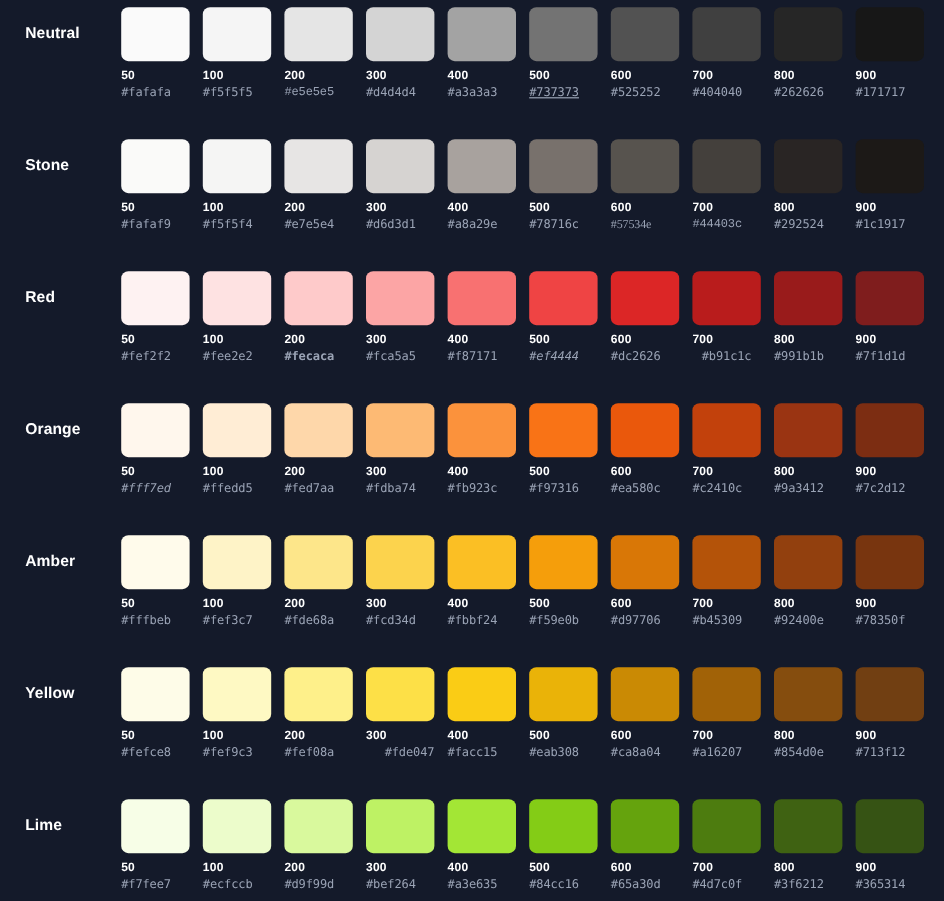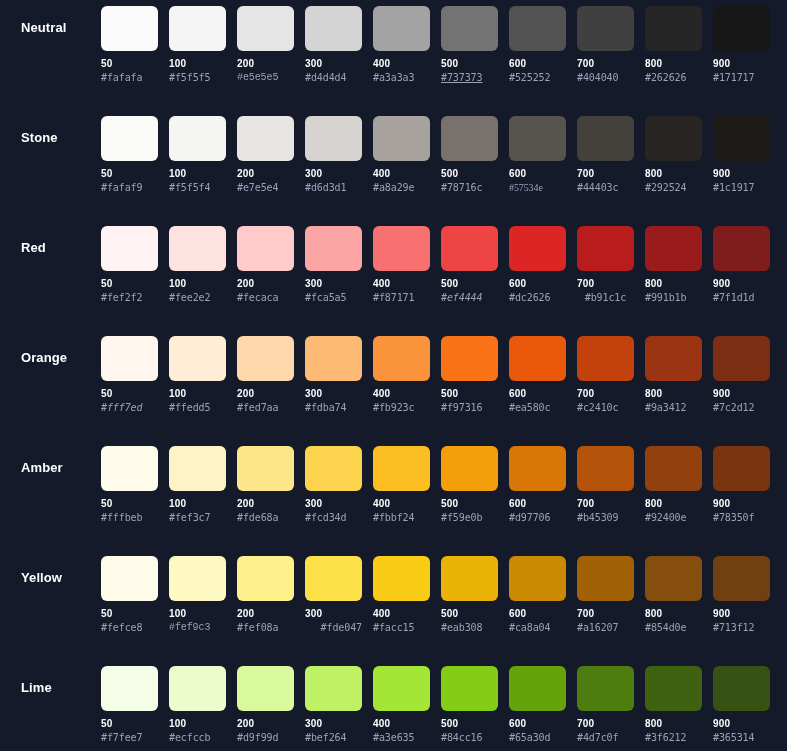--- a/index.html
+++ b/index.html
@@ -172,21 +172,21 @@
           <div class="swatch-hex" style="color: rgb(154, 163, 181);">#78716c</div>
         </div>
         <div class="swatch-cell">
           <div class="swatch-chip" style="background: rgb(87, 83, 78);"></div>
           <div class="swatch-shade" style="color: rgb(255, 255, 255);">600</div>
           <div class="swatch-hex" style="color: rgb(154, 163, 181); font-family: Liberation Serif, serif;">#57534e</div>
         </div>
         <div class="swatch-cell">
           <div class="swatch-chip" style="background: rgb(68, 64, 60);"></div>
           <div class="swatch-shade" style="color: rgb(255, 255, 255);">700</div>
-          <div class="swatch-hex" style="color: rgb(154, 163, 181);">#44403c</div>
+          <div class="swatch-hex" style="color: rgb(154, 163, 181); font-family: Liberation Mono, monospace;">#44403c</div>
         </div>
         <div class="swatch-cell">
           <div class="swatch-chip" style="background: rgb(41, 37, 36);"></div>
           <div class="swatch-shade" style="color: rgb(255, 255, 255);">800</div>
           <div class="swatch-hex" style="color: rgb(154, 163, 181);">#292524</div>
         </div>
         <div class="swatch-cell">
           <div class="swatch-chip" style="background: rgb(28, 25, 23);"></div>
           <div class="swatch-shade" style="color: rgb(255, 255, 255);">900</div>
           <div class="swatch-hex" style="color: rgb(154, 163, 181);">#1c1917</div>
@@ -202,21 +202,21 @@
           <div class="swatch-hex" style="color: rgb(154, 163, 181);">#fef2f2</div>
         </div>
         <div class="swatch-cell">
           <div class="swatch-chip" style="background: rgb(254, 226, 226);"></div>
           <div class="swatch-shade" style="color: rgb(255, 255, 255);">100</div>
           <div class="swatch-hex" style="color: rgb(154, 163, 181);">#fee2e2</div>
         </div>
         <div class="swatch-cell">
           <div class="swatch-chip" style="background: rgb(254, 202, 202);"></div>
           <div class="swatch-shade" style="color: rgb(255, 255, 255);">200</div>
-          <div class="swatch-hex" style="color: rgb(154, 163, 181);">#fecaca</div>
+          <div class="swatch-hex" style="color: rgb(154, 163, 181); font-weight: bold;">#fecaca</div>
         </div>
         <div class="swatch-cell">
           <div class="swatch-chip" style="background: rgb(252, 165, 165);"></div>
           <div class="swatch-shade" style="color: rgb(255, 255, 255);">300</div>
           <div class="swatch-hex" style="color: rgb(154, 163, 181);">#fca5a5</div>
         </div>
         <div class="swatch-cell">
           <div class="swatch-chip" style="background: rgb(248, 113, 113);"></div>
           <div class="swatch-shade" style="color: rgb(255, 255, 255);">400</div>
           <div class="swatch-hex" style="color: rgb(154, 163, 181);">#f87171</div>
@@ -362,21 +362,21 @@
       <div class="row-label" style="color: rgb(255, 255, 255);">Yellow</div>
       <div class="swatch-track">
         <div class="swatch-cell">
           <div class="swatch-chip" style="background: rgb(254, 252, 232);"></div>
           <div class="swatch-shade" style="color: rgb(255, 255, 255);">50</div>
           <div class="swatch-hex" style="color: rgb(154, 163, 181);">#fefce8</div>
         </div>
         <div class="swatch-cell">
           <div class="swatch-chip" style="background: rgb(254, 249, 195);"></div>
           <div class="swatch-shade" style="color: rgb(255, 255, 255);">100</div>
-          <div class="swatch-hex" style="color: rgb(154, 163, 181); font-family: Liberation Mono, monospace;">#fef9c3</div>
+          <div class="swatch-hex" style="color: rgb(154, 163, 181);">#fef9c3</div>
         </div>
         <div class="swatch-cell">
           <div class="swatch-chip" style="background: rgb(254, 240, 138);"></div>
           <div class="swatch-shade" style="color: rgb(255, 255, 255);">200</div>
           <div class="swatch-hex" style="color: rgb(154, 163, 181);">#fef08a</div>
         </div>
         <div class="swatch-cell">
           <div class="swatch-chip" style="background: rgb(253, 224, 71);"></div>
           <div class="swatch-shade" style="color: rgb(255, 255, 255);">300</div>
           <div class="swatch-hex" style="color: rgb(154, 163, 181); text-align: right;">#fde047</div>

